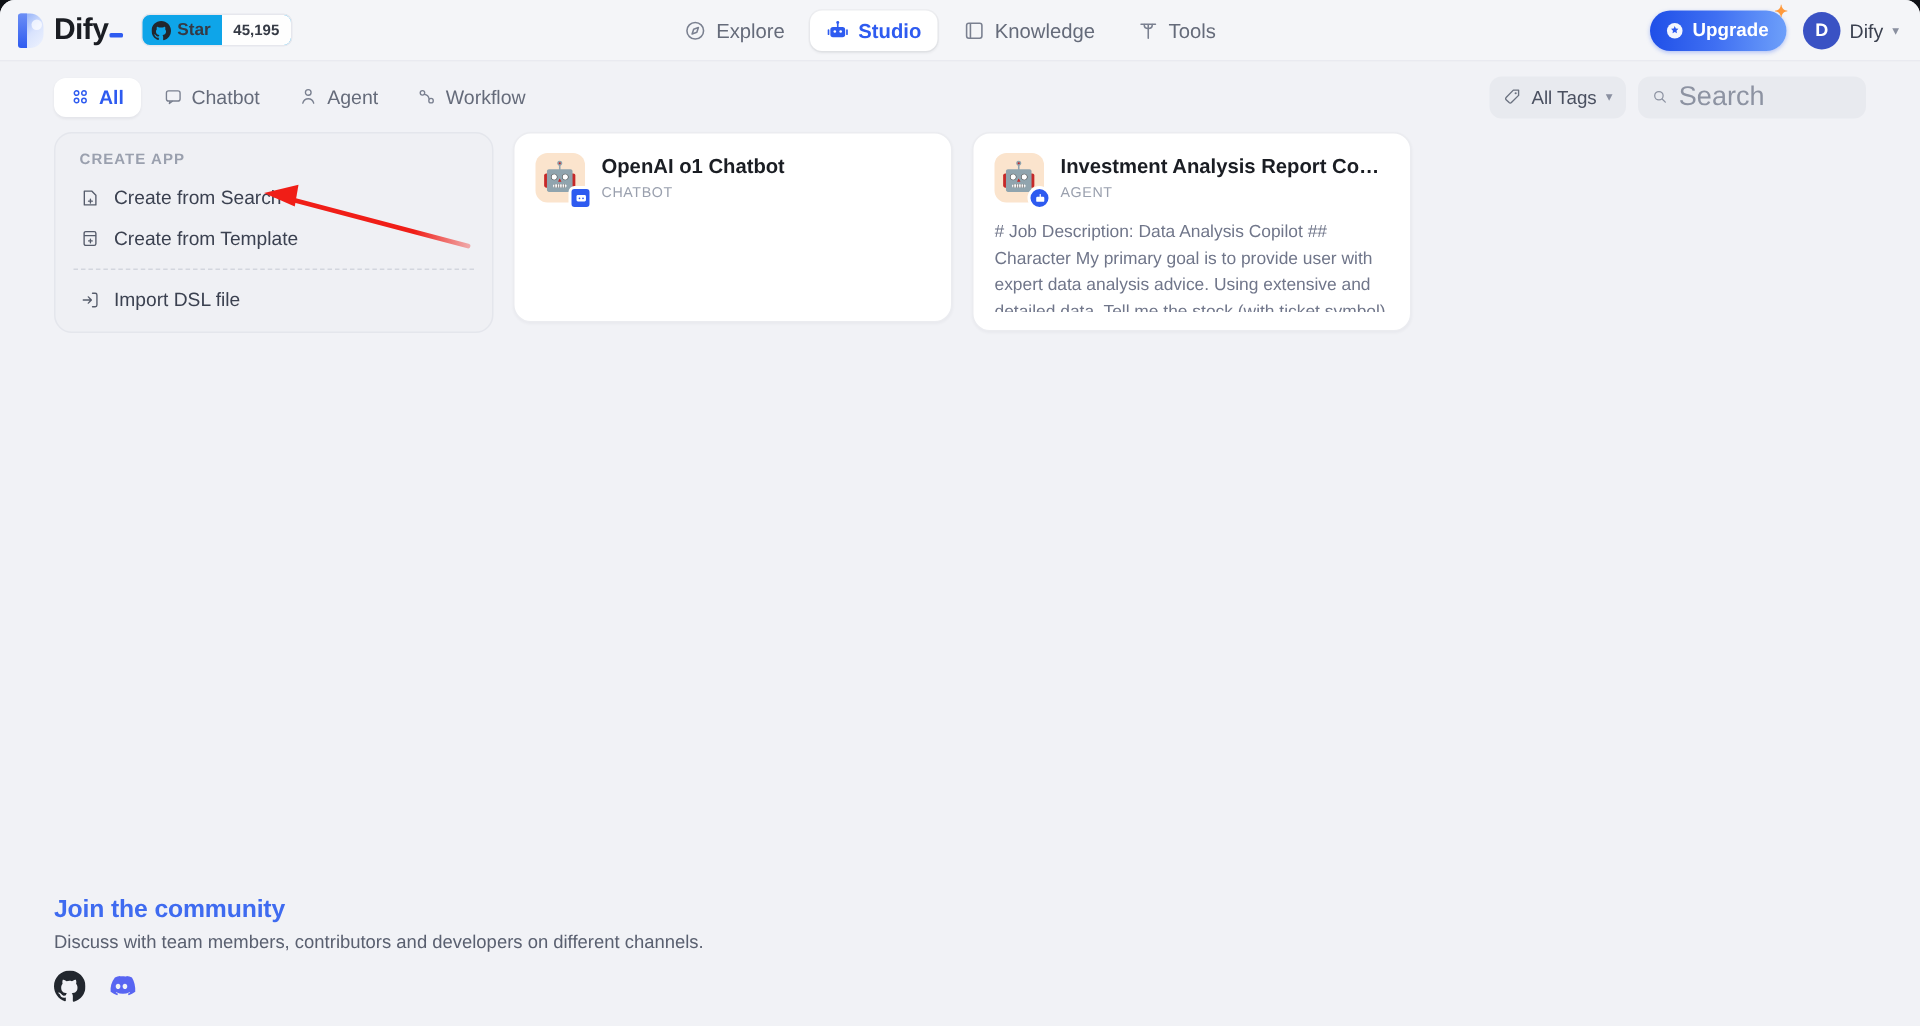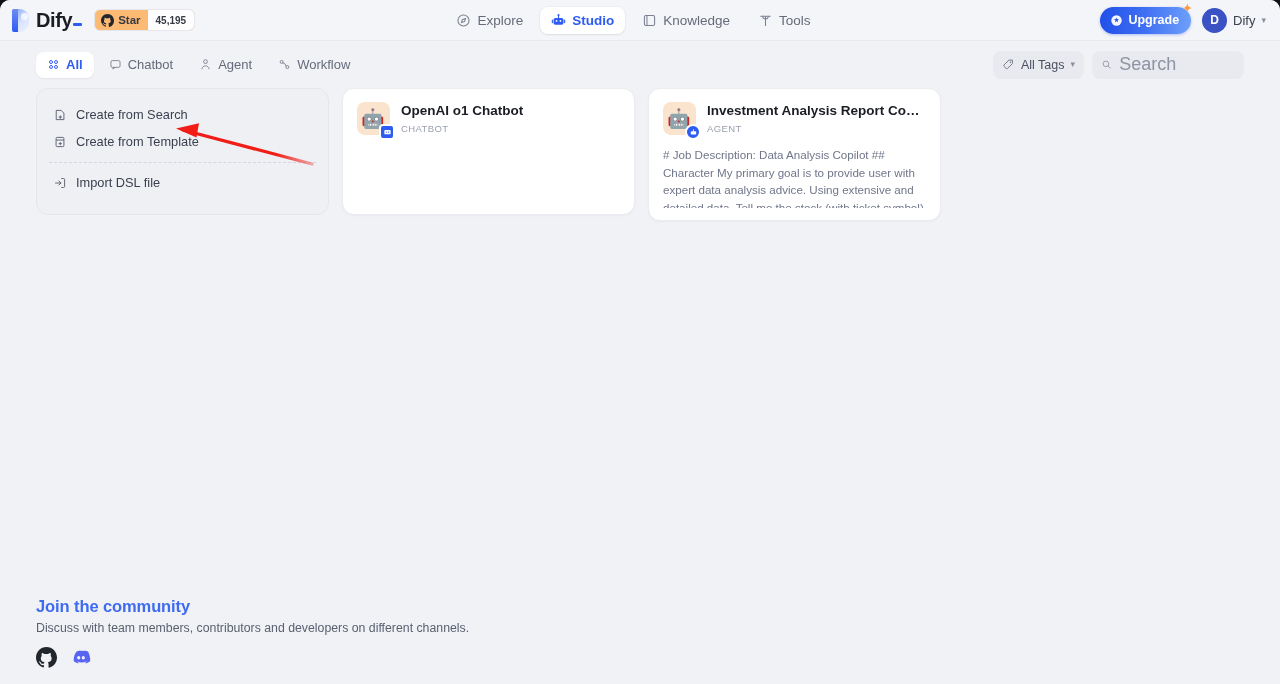--- a/index.html
+++ b/index.html
@@ -93,21 +93,21 @@
     background: #2e5bf0;
     border-radius: 1px;
     margin-left: 1px;
     vertical-align: 1px;
   }
 
   .star-pill {
     display: flex;
     align-items: center;
     height: 22px;
-    background: #fdba74;
+    background: #0ea5e9;
     border-radius: 6px;
     overflow: hidden;
     cursor: pointer;
     border: 1px solid #e6e7ed;
   }
   .star-pill-left {
     display: flex;
     align-items: center;
     gap: 4px;
     padding: 0 7px 0 6px;
@@ -583,20 +583,21 @@
           <path d="M12.6 12.6 16.4 16.4" stroke="#8d93a2" stroke-width="1.5" stroke-linecap="round"></path>
         </svg>
         <input type="text" placeholder="Search" value="" style="">
       </div>
     </div>
   </div>
 
   <div class="grid">
 
     <div class="create-panel">
+      <div class="create-title">CREATE APP</div>
 
       <div class="create-row">
         <svg width="14" height="14" viewBox="0 0 20 20" fill="none">
           <path d="M4.6 3.4h7l4 4v9.2h-11V3.4Z" stroke="#565c6b" stroke-width="1.3" stroke-linejoin="round"></path>
           <path d="M10.4 11.2v3.6M8.6 13h3.6" stroke="#565c6b" stroke-width="1.3" stroke-linecap="round"></path>
         </svg>
         <span>Create from Search</span>
       </div>
 
       <div class="create-row">

